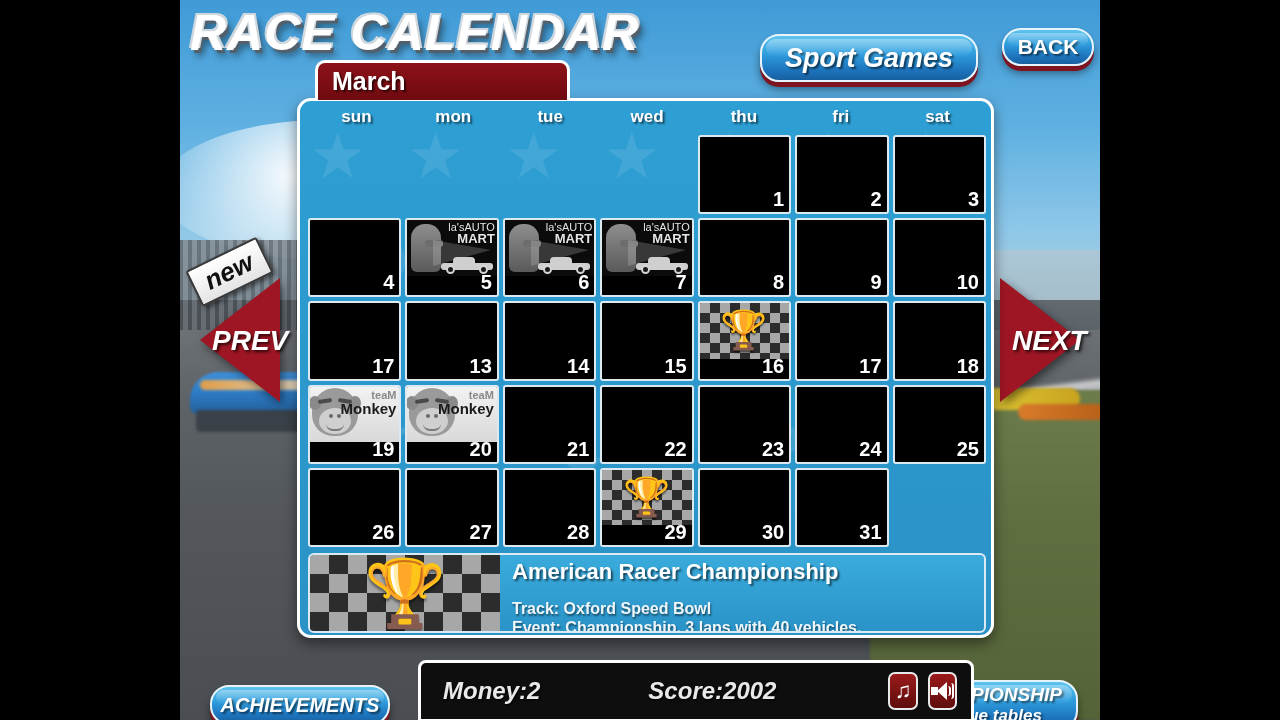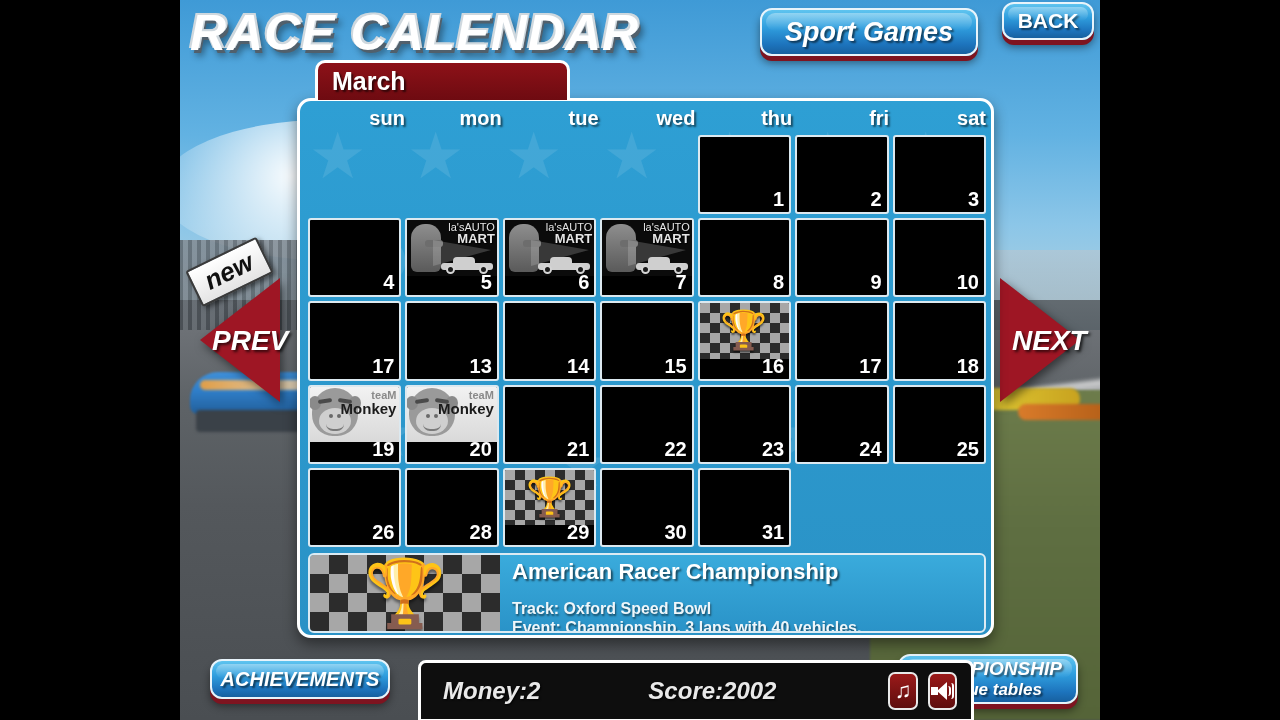--- a/index.html
+++ b/index.html
@@ -99,26 +99,27 @@
     letter-spacing:1px; color:#fff;
     text-shadow:
       -2px -2px 0 #cfd8de, 2px -2px 0 #cfd8de,
       3px 3px 0 #51606c, 5px 6px 7px rgba(0,0,0,.45);
     font-family:"Liberation Sans", sans-serif;
   }
 
   .btn-blue {
     position:absolute;
     background:linear-gradient(to bottom,#5fc4ef 0%,#2f9ede 40%,#1d74bd 78%,#17609f 100%);
-    border:2px solid #e8f4fb; border-radius:12px;
+    border:2px solid #e8f4fb; border-radius:19px;
     box-shadow:0 5px 0 #7e1420, 0 7px 8px rgba(0,0,0,.45);
     color:#fff; font-weight:bold; text-align:right;
     text-shadow:2px 2px 2px rgba(0,0,0,.55);
     display:flex; align-items:center; justify-content:center;
     cursor:pointer;
+    margin-top:26px;
   }
   .btn-blue::after{
     content:""; position:absolute; left:4px; right:4px; top:3px; height:42%;
     background:linear-gradient(to bottom,rgba(255,255,255,.35),rgba(255,255,255,0));
     border-radius:9px; pointer-events:none;
   }
   #sport-games { left:580px; top:8px; width:218px; height:48px; font-size:27px; font-style:italic; }
   #back-btn   { left:822px; top:2px; width:92px; height:38px; font-size:21px; }
 
   
@@ -148,21 +149,21 @@
   }
   .star {
     position:absolute; color:rgba(255,255,255,.10); font-size:64px; line-height:60px;
   }
 
   .dow-row {
     position:absolute; left:8px; top:6px; width:678px; height:30px;
     display:flex;
   }
   .dow {
-    flex:1; text-align:right; color:#fff; font-size:20px; font-weight:bold;
+    flex:1; text-align:center; color:#fff; font-size:17px; font-weight:bold;
     text-shadow:2px 2px 2px rgba(0,0,0,.55);
   }
 
   .grid {
     position:absolute; left:8px; top:34px; width:678px; height:412px;
     display:grid; grid-template-columns:repeat(7,1fr); grid-template-rows:repeat(5,1fr);
     gap:4px;
   }
   .cell {
     position:relative; background:#000; border:2px solid #dce9f0; border-radius:3px;
@@ -573,20 +574,23 @@
           <div class="cell">
             <div class="daynum">24</div>
           </div>
           <div class="cell">
             <div class="daynum">25</div>
           </div>
           <div class="cell">
             <div class="daynum">26</div>
           </div>
           <div class="cell">
+            <div class="daynum">27</div>
+          </div>
+          <div class="cell">
             <div class="daynum">28</div>
           </div>
           <div class="cell">
             <div class="cell-art">
               <div class="checker"></div>
               <div class="trophy-sil">🏆</div>
             </div>
             <div class="cell-strip"></div>
             <div class="daynum">29</div>
           </div>

